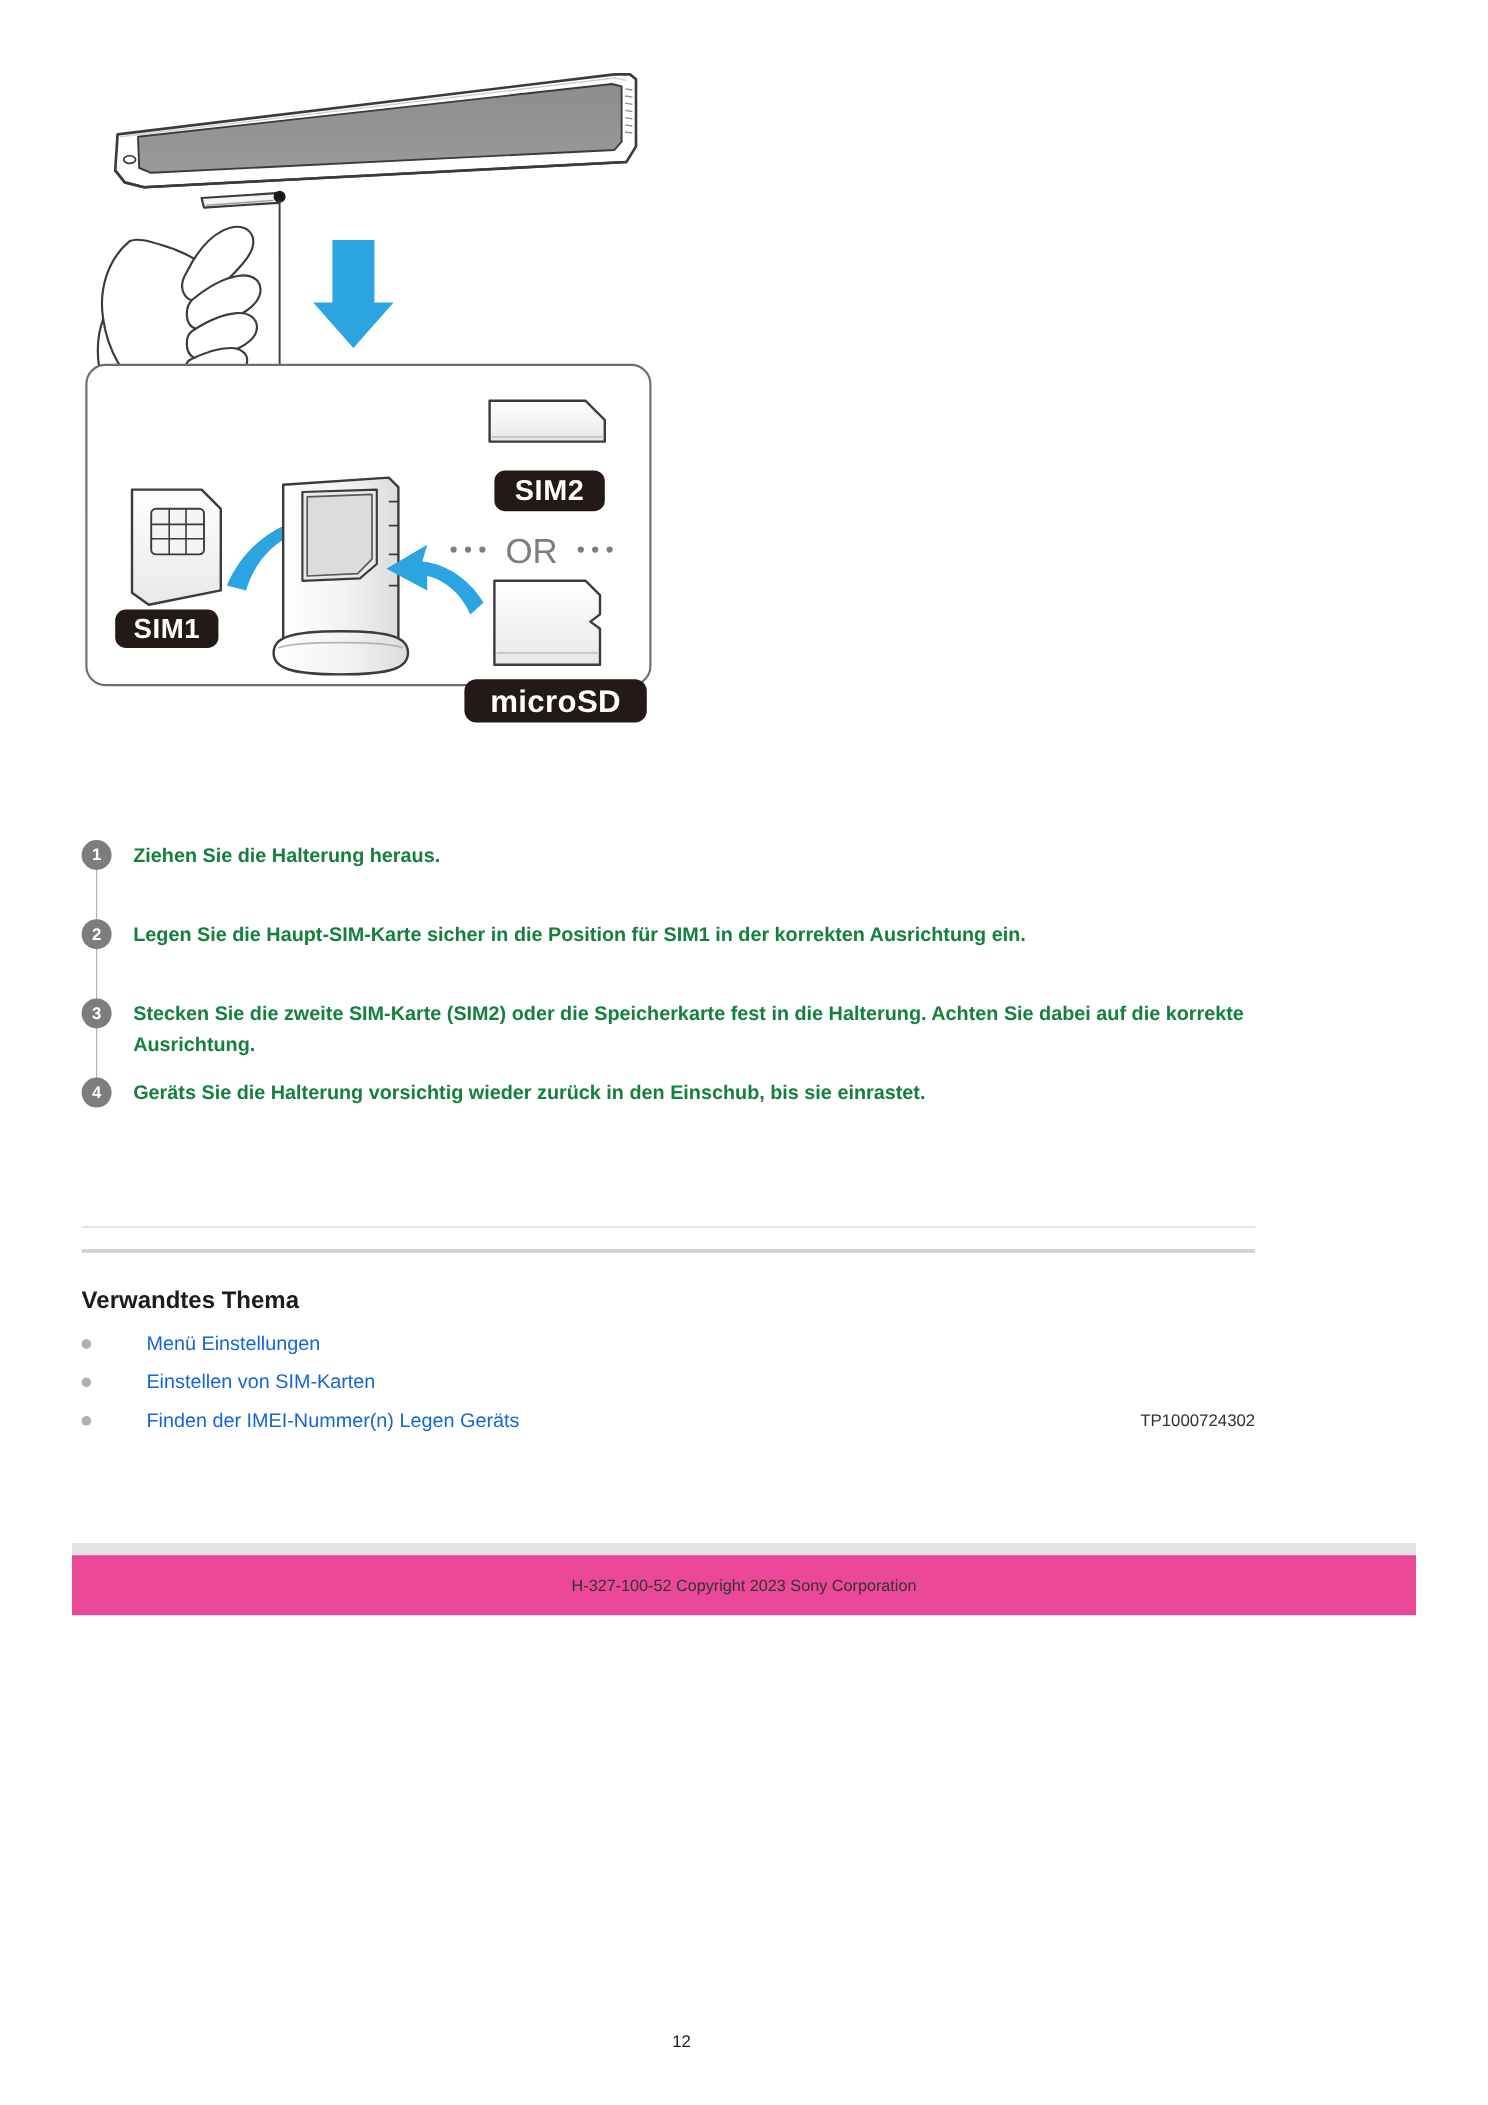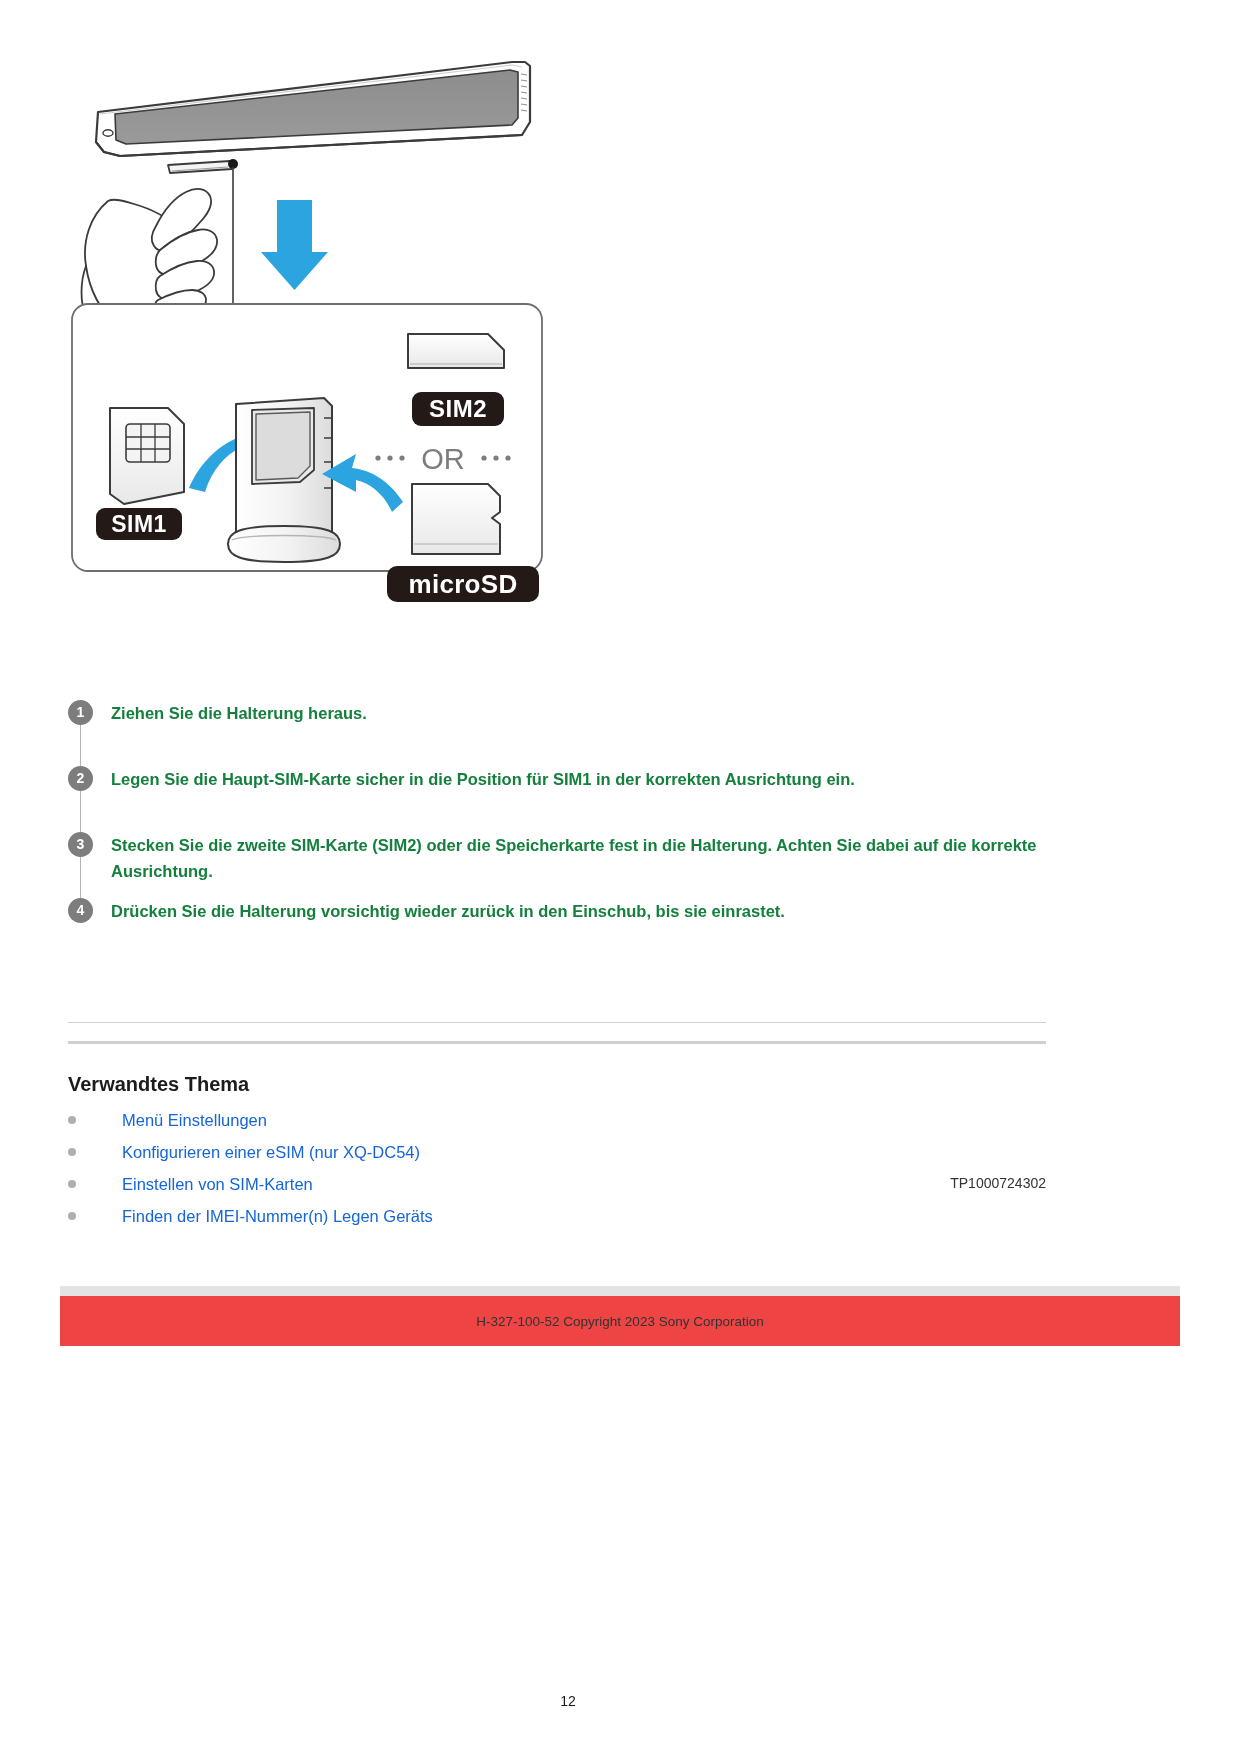--- a/index.html
+++ b/index.html
@@ -135,21 +135,21 @@
   .footer-band {
     position: absolute;
     left: 60px; top: 1286px;
     width: 1120px; height: 10px;
     background: #e3e3e3;
   }
   .footer-bar {
     position: absolute;
     left: 60px; top: 1296px;
     width: 1120px; height: 50px;
-    background: #ef4444;
+    background: #ec4899;
     display: flex;
     align-items: center;
     justify-content: center;
   }
   .footer-text {
     font-size: 13.5px;
     color: #333333;
   }
 
   
@@ -336,38 +336,34 @@
 
     <div class="step">
       <div class="step-rail"></div>
       <div class="badge">3</div>
       <div class="step-text">Stecken Sie die zweite SIM-Karte (SIM2) oder die Speicherkarte fest in die Halterung. Achten Sie dabei auf die korrekte Ausrichtung.</div>
     </div>
 
     <div class="step">
 
       <div class="badge">4</div>
-      <div class="step-text">Drücken Sie die Halterung vorsichtig wieder zurück in den Einschub, bis sie einrastet.</div>
+      <div class="step-text">Geräts Sie die Halterung vorsichtig wieder zurück in den Einschub, bis sie einrastet.</div>
     </div>
 
   </div>
 
   <div class="rule-thin"></div>
   <div class="rule-thick"></div>
 
   <div class="related-title">Verwandtes Thema</div>
 
   <ul class="related-list">
     <li>
       <span class="bullet"></span>
       <a class="related-link" href="#">Menü Einstellungen</a>
-    </li>
-    <li>
-      <span class="bullet"></span>
-      <a class="related-link" href="#">Konfigurieren einer eSIM (nur XQ-DC54)</a>
     </li>
     <li>
       <span class="bullet"></span>
       <a class="related-link" href="#">Einstellen von SIM-Karten</a>
     </li>
     <li>
       <span class="bullet"></span>
       <a class="related-link" href="#">Finden der IMEI-Nummer(n) Legen Geräts</a>
     </li>
   </ul>

